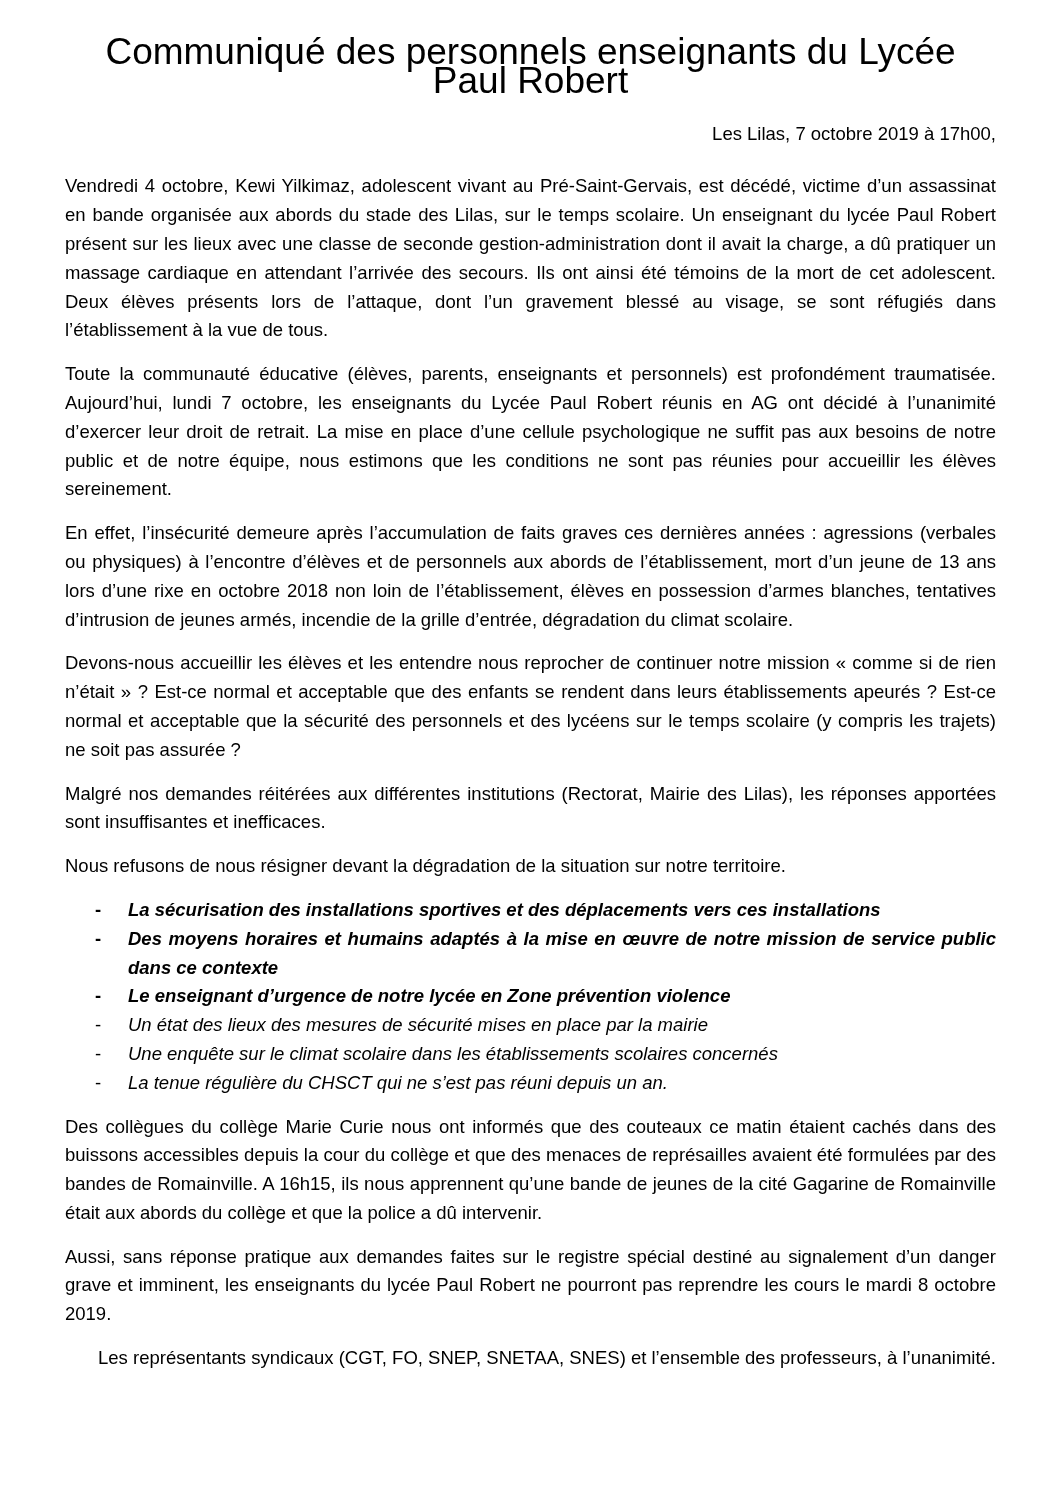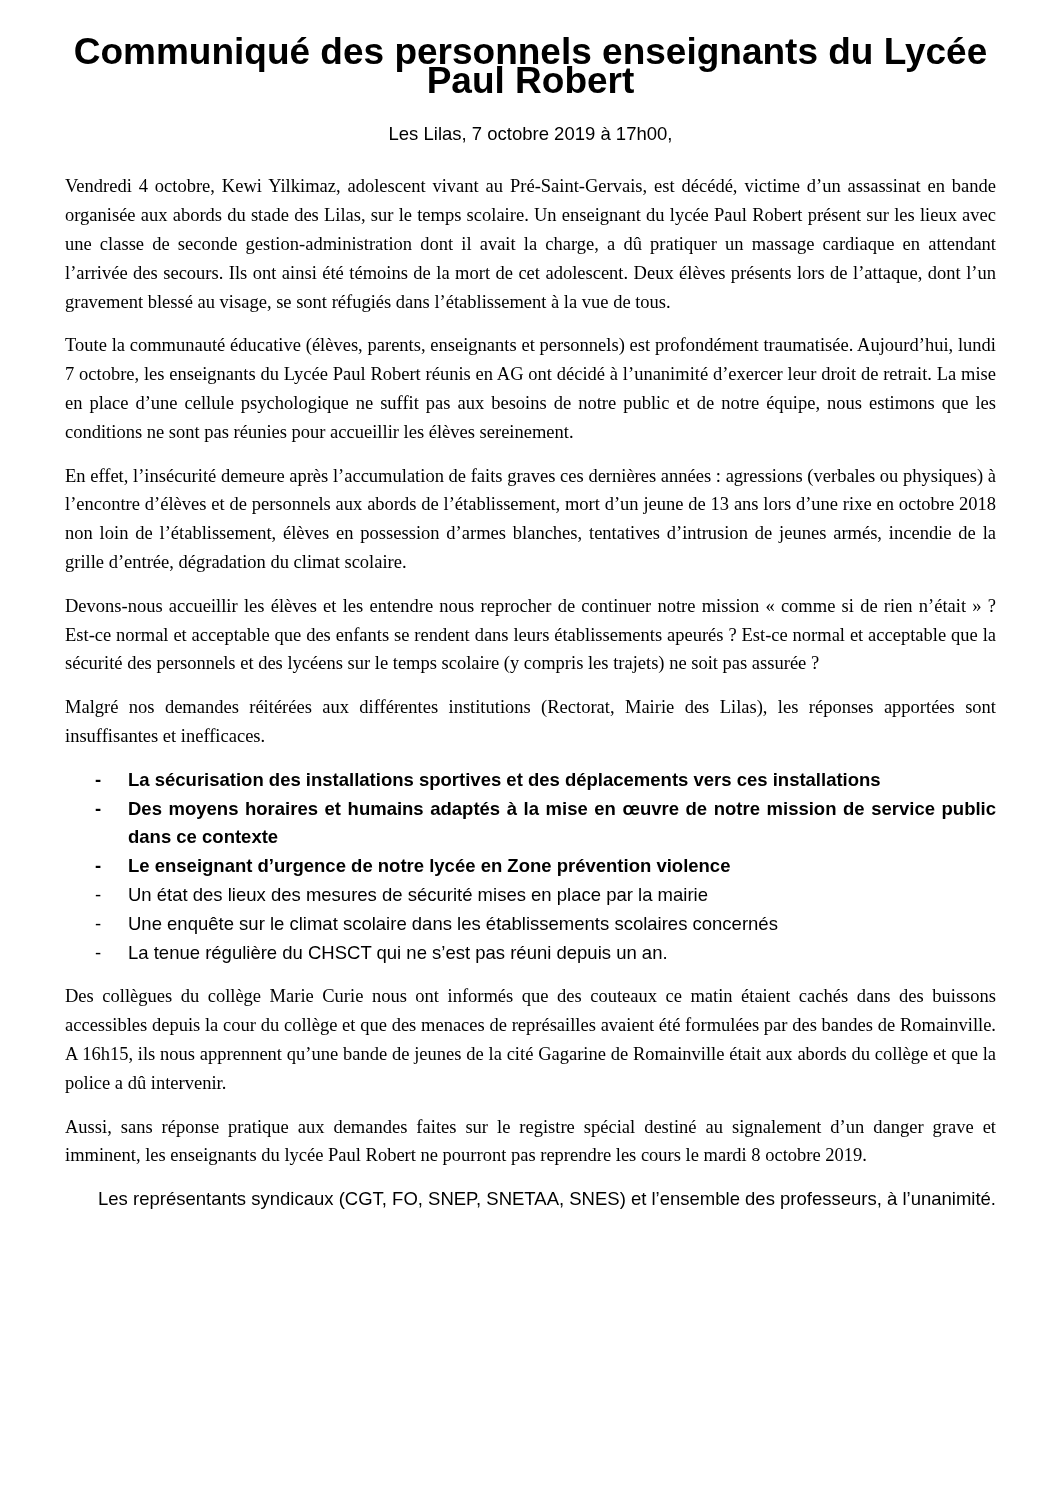--- a/index.html
+++ b/index.html
@@ -15,49 +15,49 @@
     background: #ffffff;
     color: #000000;
     font-family: "Liberation Sans", "DejaVu Sans", sans-serif;
     font-size: 18.5px;
     line-height: 28.8px;
     padding: 38px 62px 90px 65px;
     font-stretch: condensed;
   }
   .doc-title {
     text-align: center;
-    font-weight: bold;
+    font-weight: normal;
     margin: 0 0 24px 0;
   }
   .dateline {
     margin: 16px 0 24px 0;
-    text-align: center;
+    text-align: right;
   }
   p.para {
     margin: 4px 0 15px 0;
     text-align: justify;
-    font-family: Liberation Serif, serif;
   }
   ul.demands {
     list-style: none;
     margin: 0 0 15px 0;
     padding: 0;
   }
   ul.demands li {
     display: flex;
     align-items: flex-start;
     padding-left: 30px;
     text-align: justify;
   }
   ul.demands li .dash {
     flex: 0 0 33px;
     width: 33px;
   }
   ul.demands li .li-text {
     flex: 1 1 auto;
+    font-style: italic;
   }
   .bold { font-weight: bold; }
   .signature {
     margin: 14px 0 0 0;
     text-align: right;
   }
 </style>
 </head>
 <body>
 
@@ -65,20 +65,21 @@
 
   <h1 class="doc-title">Communiqué des personnels enseignants du Lycée Paul Robert</h1>
 
   <p class="dateline">Les Lilas, 7 octobre 2019 à 17h00,</p>
 
   <p class="para">Vendredi 4 octobre, Kewi Yilkimaz, adolescent vivant au Pré-Saint-Gervais, est décédé, victime d’un assassinat en bande organisée aux abords du stade des Lilas, sur le temps scolaire. Un enseignant du lycée Paul Robert  présent sur les lieux avec  une classe de seconde gestion-administration dont il avait la charge, a dû pratiquer un massage cardiaque en attendant l’arrivée des secours.  Ils ont ainsi été témoins de la mort de cet adolescent. Deux élèves présents lors de l’attaque, dont  l’un gravement blessé au visage, se sont réfugiés dans l’établissement à la vue de tous.</p>
   <p class="para">Toute la communauté éducative (élèves, parents, enseignants et personnels) est profondément traumatisée. Aujourd’hui, lundi 7 octobre, les enseignants du Lycée Paul Robert réunis en AG ont décidé à l’unanimité d’exercer leur droit de retrait. La mise en place d’une cellule psychologique ne suffit pas aux besoins de notre public et de notre équipe, nous estimons que les conditions ne sont pas réunies pour accueillir les élèves sereinement.</p>
   <p class="para">En effet, l’insécurité demeure après l’accumulation de faits graves ces dernières années : agressions (verbales ou physiques) à l’encontre d’élèves et de personnels aux abords de l’établissement, mort d’un jeune de 13 ans lors d’une rixe en octobre 2018 non loin de l’établissement, élèves en possession d’armes blanches, tentatives d’intrusion de jeunes armés, incendie de la grille d’entrée, dégradation du climat scolaire.</p>
   <p class="para">Devons-nous accueillir les élèves et  les entendre nous reprocher de continuer notre mission « comme si de rien n’était » ? Est-ce normal et acceptable que des enfants se rendent dans leurs établissements apeurés ? Est-ce normal et acceptable que la sécurité des personnels et des lycéens sur le temps scolaire (y compris les trajets)  ne soit pas assurée ?</p>
   <p class="para">Malgré nos demandes réitérées aux différentes institutions (Rectorat, Mairie des Lilas), les réponses apportées sont insuffisantes et inefficaces.</p>
+  <p class="para">Nous refusons de nous résigner devant la dégradation de la situation sur notre territoire.</p>
 
   <ul class="demands">
     <li>
       <span class="dash bold">-</span>
       <span class="li-text bold">La sécurisation des installations sportives et des déplacements vers ces installations</span>
     </li>
     <li>
       <span class="dash bold">-</span>
       <span class="li-text bold">Des moyens horaires et humains adaptés à la mise en œuvre de notre mission de service public dans ce contexte</span>
     </li>

